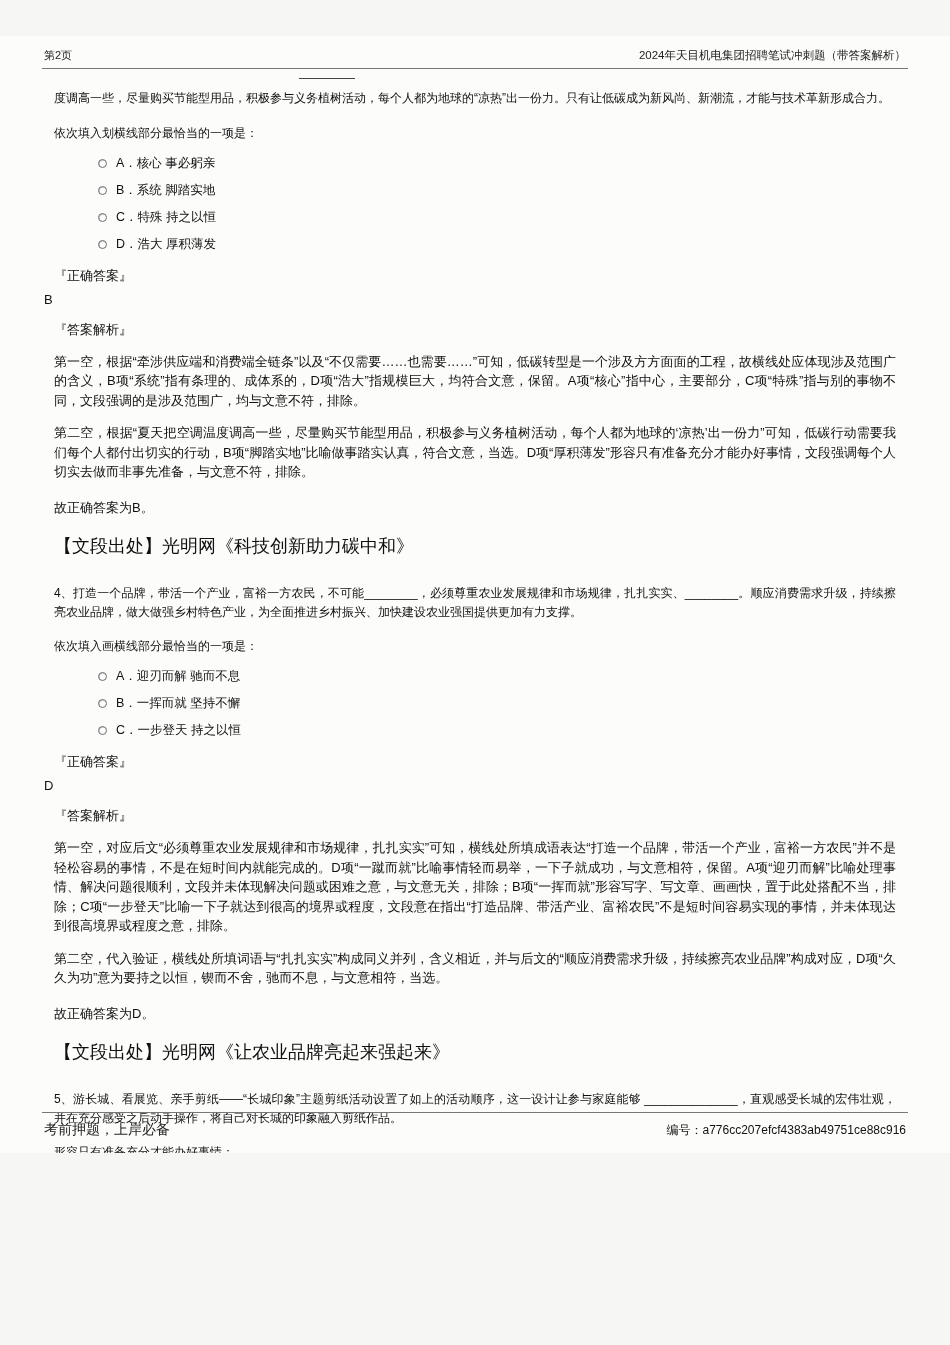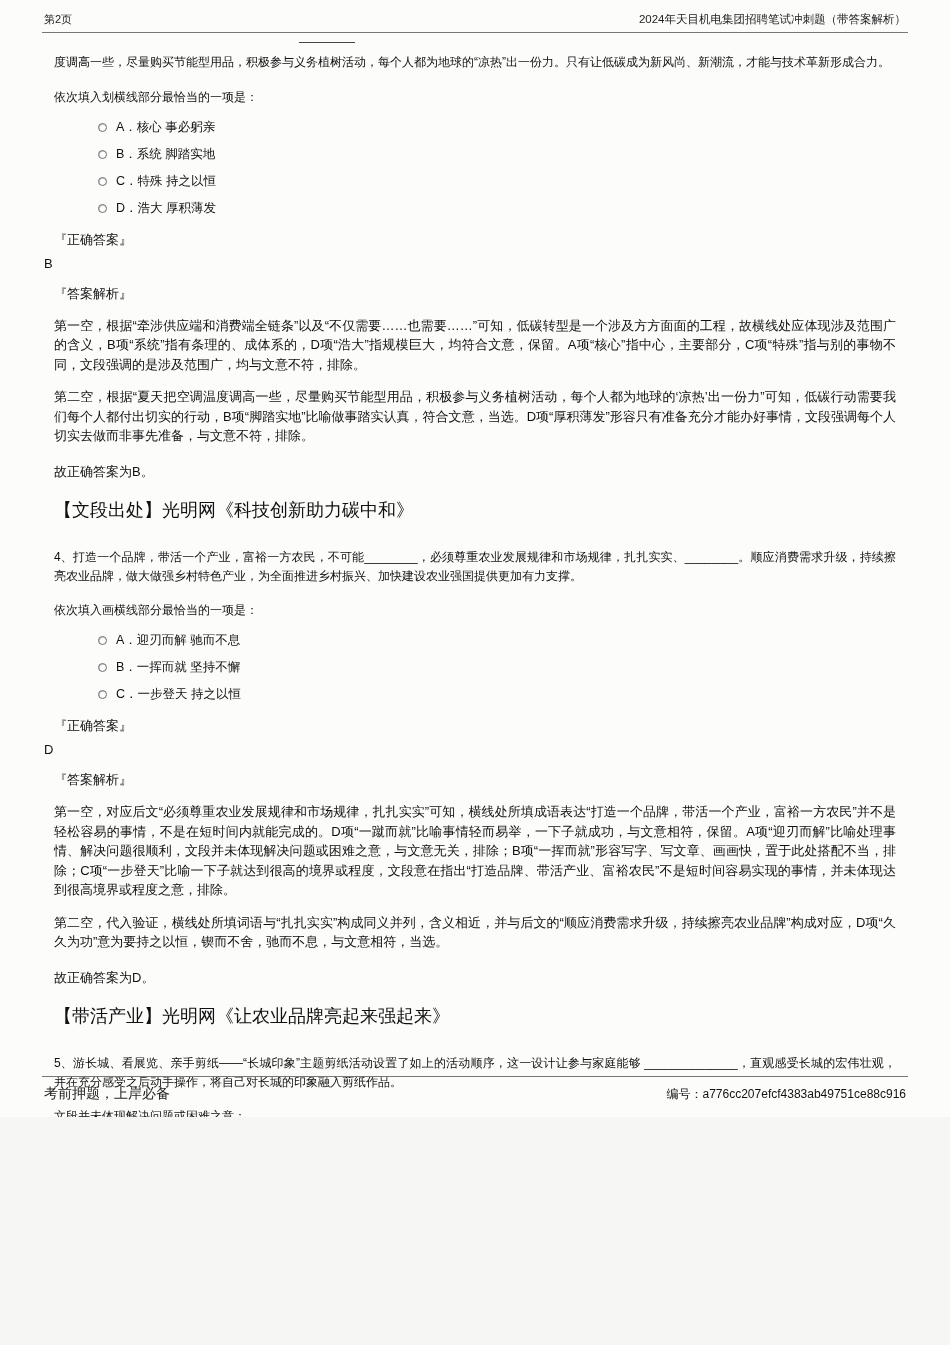--- a/index.html
+++ b/index.html
@@ -9,20 +9,21 @@
     background: #f6f6f4;
     font-family: "Liberation Sans", "DejaVu Sans", sans-serif;
     color: #111;
   }
   .page {
     width: 950px; height: 1117px;
     background: #fcfcfb;
     position: relative;
     padding: 0 42px;
     overflow: hidden;
+    margin-top: 36px;
   }
   .header {
     display: flex; justify-content: space-between; align-items: flex-end;
     padding: 12px 2px 5px 2px;
     font-size: 11px; color: #222;
   }
   .header .pg { font-size: 11px; }
   .header .title { font-size: 11.5px; }
   .rule { border-top: 1px solid #777; height: 0; }
   .content { padding: 0 12px; font-size: 12px; color: #101010; }
@@ -131,24 +132,24 @@
         <span class="opt-label">C．一步登天 持之以恒</span>
       </label>
     </div>
 
     <p class="ans-label">『正确答案』</p>
     <p class="ans-value">D</p>
     <p class="ans-label">『答案解析』</p>
     <p class="analysis">第一空，对应后文“必须尊重农业发展规律和市场规律，扎扎实实”可知，横线处所填成语表达“打造一个品牌，带活一个产业，富裕一方农民”并不是轻松容易的事情，不是在短时间内就能完成的。D项“一蹴而就”比喻事情轻而易举，一下子就成功，与文意相符，保留。A项“迎刃而解”比喻处理事情、解决问题很顺利，文段并未体现解决问题或困难之意，与文意无关，排除；B项“一挥而就”形容写字、写文章、画画快，置于此处搭配不当，排除；C项“一步登天”比喻一下子就达到很高的境界或程度，文段意在指出“打造品牌、带活产业、富裕农民”不是短时间容易实现的事情，并未体现达到很高境界或程度之意，排除。</p>
     <p class="analysis">第二空，代入验证，横线处所填词语与“扎扎实实”构成同义并列，含义相近，并与后文的“顺应消费需求升级，持续擦亮农业品牌”构成对应，D项“久久为功”意为要持之以恒，锲而不舍，驰而不息，与文意相符，当选。</p>
     <p class="analysis conclusion">故正确答案为D。</p>
-    <p class="source">【带活产业】光明网《让农业品牌亮起来强起来》</p>
+    <p class="source">【文段出处】光明网《让农业品牌亮起来强起来》</p>
 
     <p class="question qblock">5、游长城、看展览、亲手剪纸——“长城印象”主题剪纸活动设置了如上的活动顺序，这一设计让参与家庭能够 ______________，直观感受长城的宏伟壮观，并在充分感受之后动手操作，将自己对长城的印象融入剪纸作品。</p>
-    <p class="prompt">文段并未体现解决问题或困难之意：</p>
+    <p class="prompt">形容只有准备充分才能办好事情：</p>
 
     <div class="options">
       <label class="option">
         <span class="radio"></span>
         <span class="opt-label">A．　耳濡目染</span>
       </label>
       <label class="option">
         <span class="radio"></span>
         <span class="opt-label">B．　循序渐进</span>
       </label>

